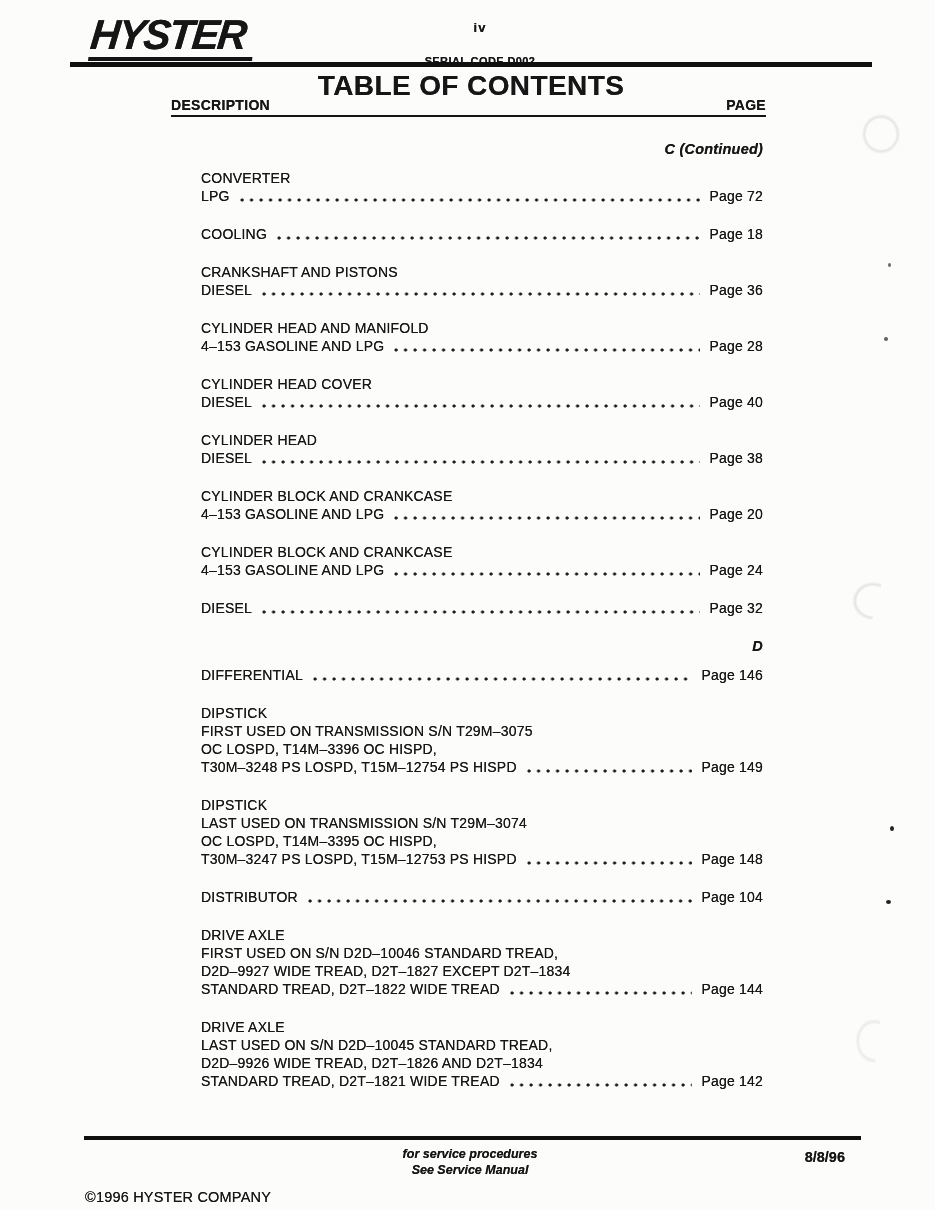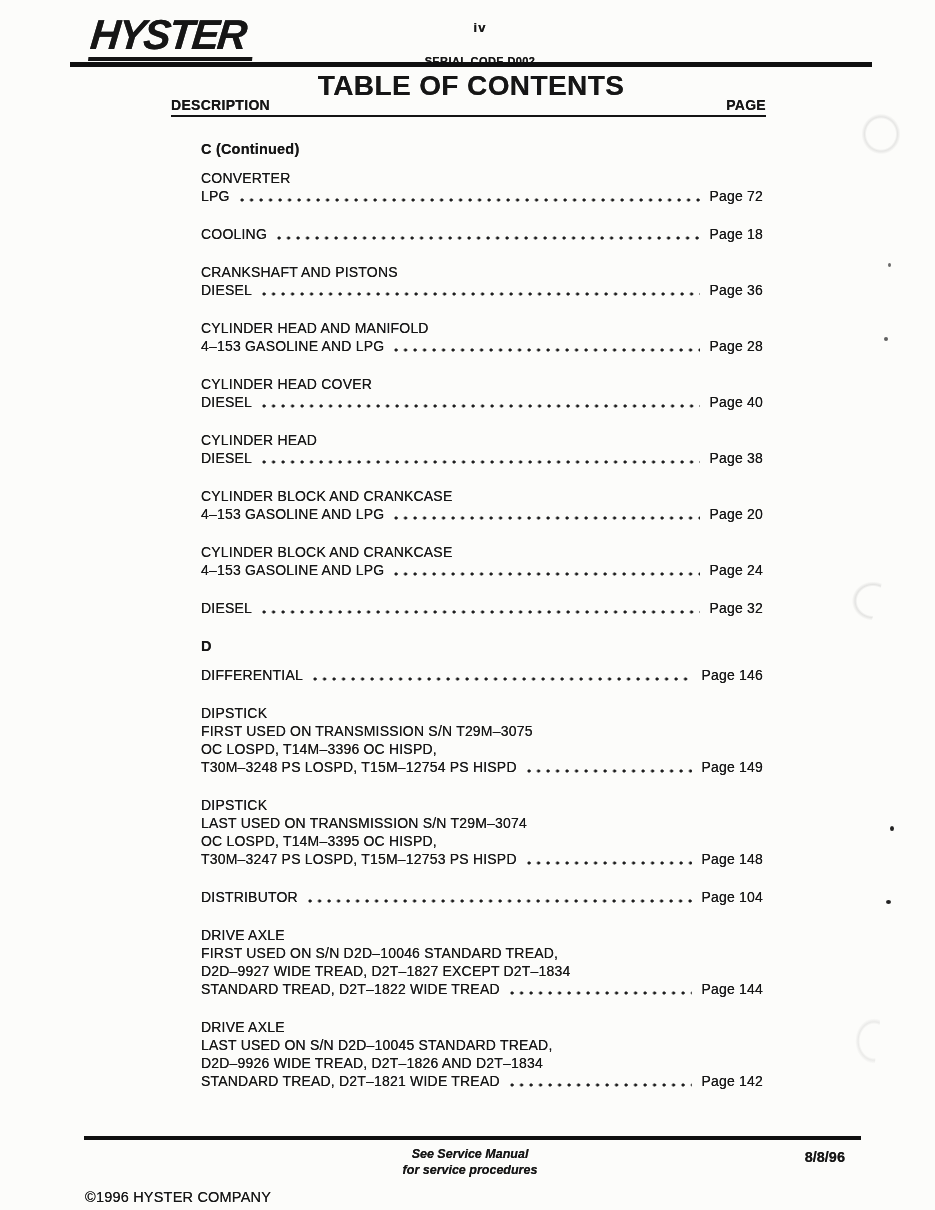--- a/index.html
+++ b/index.html
@@ -54,22 +54,23 @@
     gap: 38px;
   }
 
   
   .toc {
     position: absolute; left: 201px; top: 140px; width: 562px;
     font-size: 14px; line-height: 18px;
     letter-spacing: 0.2px;
   }
   .section-heading {
-    text-align: left; font-weight: 700; font-size: 14.5px;
+    text-align: right; font-weight: 700; font-size: 14.5px;
     margin-bottom: 11px;
+    font-style: italic;
   }
   .section + .section .section-heading { margin-top: 10px; }
   .toc-entry { margin-bottom: 20px; }
   .entry-row { display: flex; align-items: flex-start; }
   .entry-last-line { white-space: nowrap; }
   .leader {
     flex: 1 1 auto;
     height: 4px;
     align-self: flex-end;
     margin: 0 9px 3px 10px;
@@ -280,22 +281,22 @@
     </div>
   </div>
 </div>
   </div>
 </div>
 
   <div class="rule bottom-rule"></div>
 
   <div class="foot-copyright">©1996 HYSTER COMPANY</div>
   <div class="foot-center">
+    <div>for service procedures</div>
     <div>See Service Manual</div>
-    <div>for service procedures</div>
   </div>
   <div class="foot-date">8/8/96</div>
 
   <div class="smudge smudge-1"></div>
   <div class="speck speck-1"></div>
   <div class="speck speck-2"></div>
   <div class="smudge smudge-2"></div>
   <div class="speck speck-3"></div>
   <div class="speck speck-4"></div>
   <div class="smudge smudge-3"></div>

